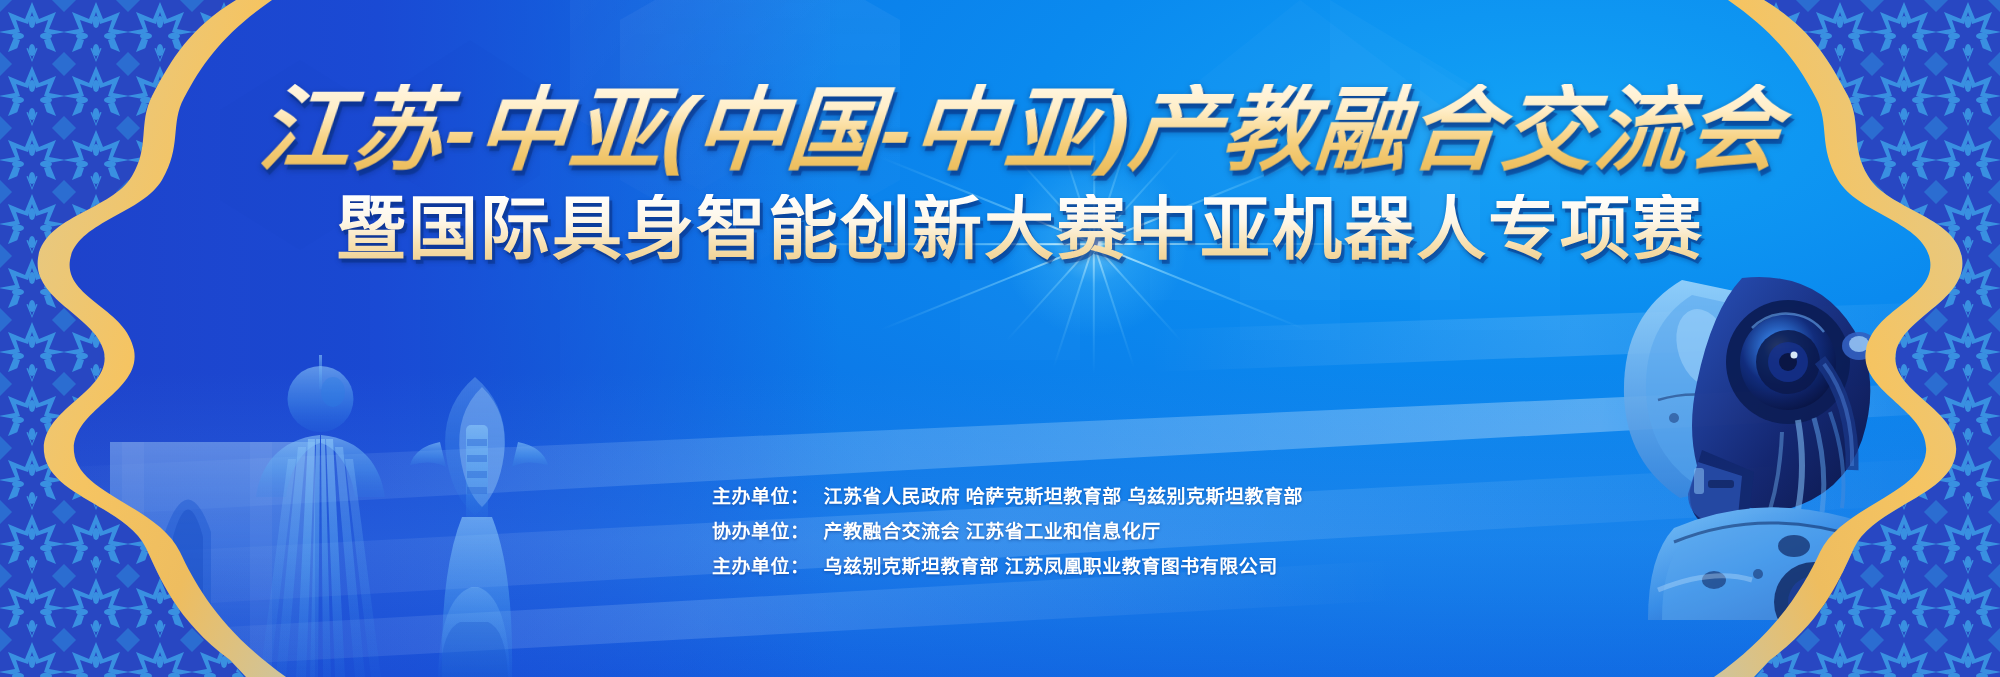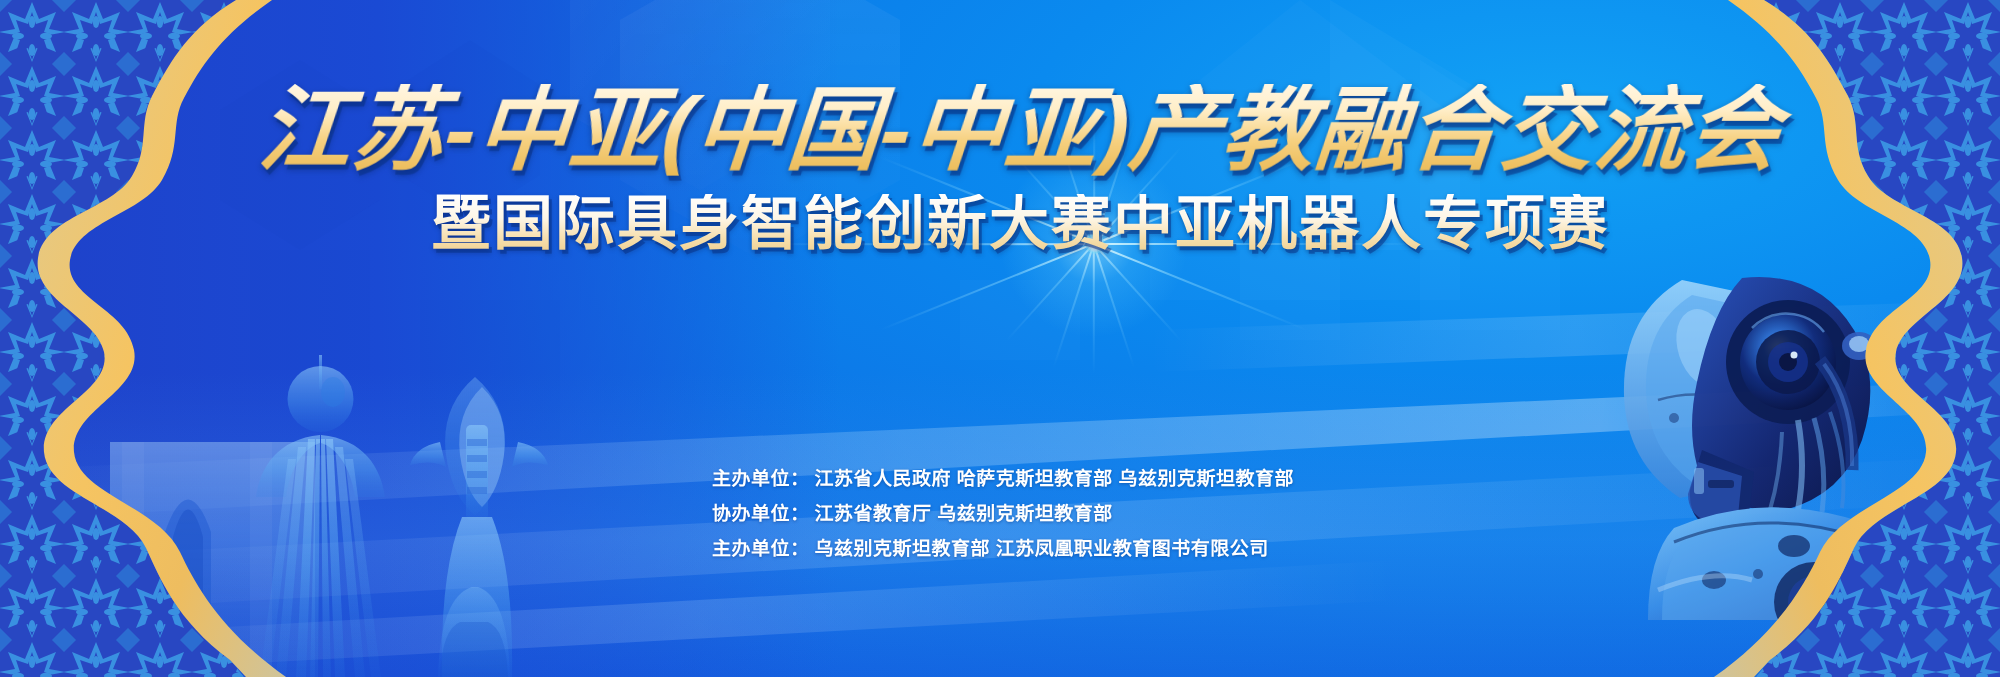--- a/index.html
+++ b/index.html
@@ -81,47 +81,47 @@
     letter-spacing:1px;
     white-space:nowrap;
     background:linear-gradient(180deg,#fff6e2 0%,#ffeec8 28%,#f6d07f 62%,#eab955 100%);
     -webkit-background-clip:text;background-clip:text;
     color:transparent;-webkit-text-fill-color:transparent;
     filter:drop-shadow(3px 5px 0 rgba(8,48,132,.55)) drop-shadow(0 2px 3px rgba(4,30,90,.45));
     transform:skewX(-5deg);
   }
   .title-line2{
     margin-top:18px;
-    font-size:60px;
+    font-size:70px;
     line-height:1.0;
     font-weight:bold;
     letter-spacing:2px;
     white-space:nowrap;
     background:linear-gradient(180deg,#ffffff 0%,#fdf6e7 40%,#f7e0b0 72%,#efcf8f 100%);
     -webkit-background-clip:text;background-clip:text;
     color:transparent;-webkit-text-fill-color:transparent;
     filter:drop-shadow(3px 4px 0 rgba(8,48,132,.5)) drop-shadow(0 2px 2px rgba(4,30,90,.4));
   }
 
   
   .orgs{
-    position:absolute;left:712px;top:469px;z-index:45;
+    position:absolute;left:712px;top:487px;z-index:45;
     color:#ffffff;
   }
   .org-row{
     display:flex;align-items:baseline;
     font-size:19px;font-weight:bold;
     line-height:1.0;
     margin-bottom:16px;
     text-shadow:0 1px 3px rgba(6,40,110,.45);
     white-space:nowrap;
   }
   .org-row:last-child{margin-bottom:0;}
   .org-label{letter-spacing:.5px;}
-  .org-value{letter-spacing:.5px;margin-left:5px;font-weight:bold;}
+  .org-value{letter-spacing:.5px;margin-left:14px;font-weight:bold;}
 </style>
 </head>
 <body>
 
 <div class="stage">
 
   <div class="bg-base"></div>
   <div class="bg-left-deep"></div>
 
   <svg class="hexfield" viewBox="0 0 2000 677" preserveAspectRatio="none">
@@ -437,21 +437,21 @@
     <div class="title-line2">暨国际具身智能创新大赛中亚机器人专项赛</div>
   </div>
 
   <div class="orgs">
     <div class="org-row">
       <span class="org-label">主办单位：</span>
       <span class="org-value">江苏省人民政府  哈萨克斯坦教育部  乌兹别克斯坦教育部</span>
     </div>
     <div class="org-row">
       <span class="org-label">协办单位：</span>
-      <span class="org-value">江苏省教育厅  乌兹别克斯坦教育部</span>
+      <span class="org-value">产教融合交流会  江苏省工业和信息化厅</span>
     </div>
     <div class="org-row">
       <span class="org-label">主办单位：</span>
       <span class="org-value">乌兹别克斯坦教育部  江苏凤凰职业教育图书有限公司</span>
     </div>
   </div>
 
 </div>
 
 </body></html>

